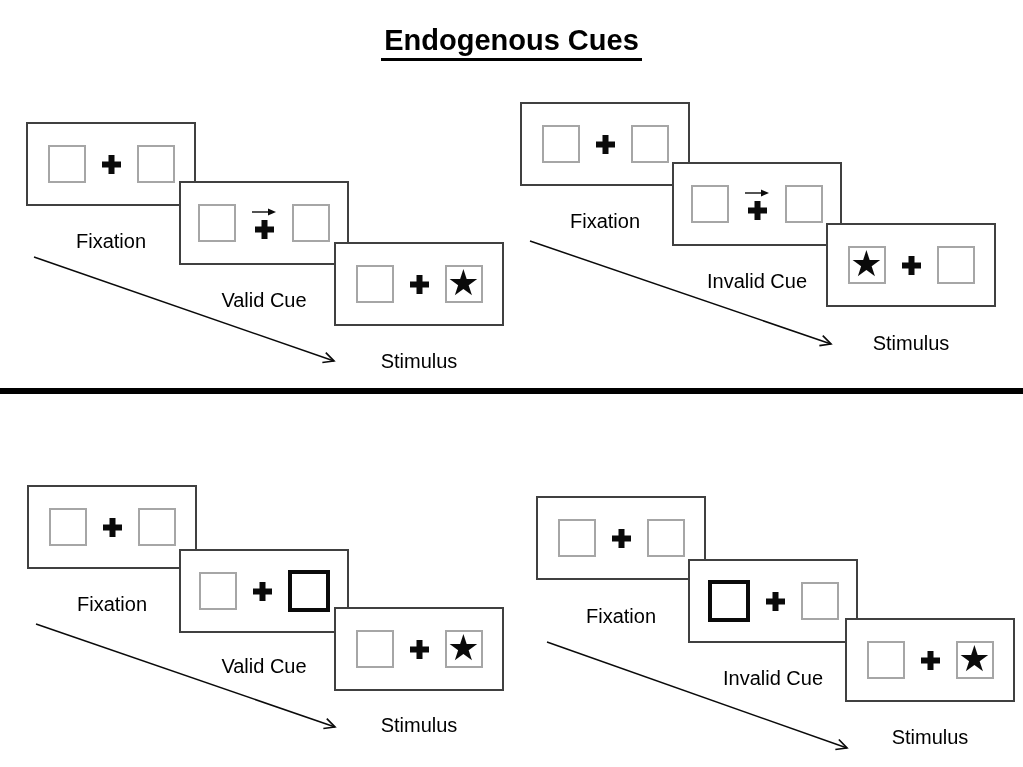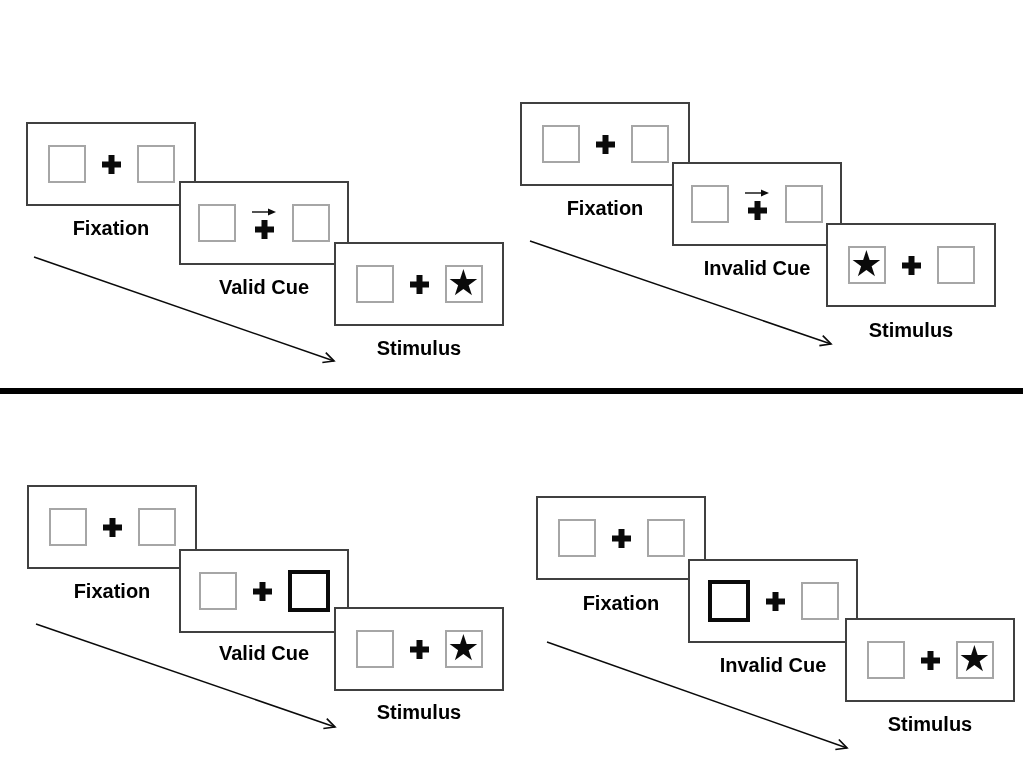--- a/index.html
+++ b/index.html
@@ -21,29 +21,32 @@
           border:2px solid #404040; display:flex; align-items:center;
           justify-content:center; gap:15px; }
   .sq { width:38px; height:38px; border:2px solid #a6a6a6; background:#fff;
         display:flex; align-items:center; justify-content:center; flex:0 0 auto; }
   .sq.bold { width:42px; height:42px; border:4px solid #0a0a0a; }
   .cross svg { display:block; }
   .cue-stack { display:flex; flex-direction:column; align-items:center; gap:2px; }
   .star { font-size:36px; line-height:1; color:#0a0a0a; transform:translateY(-1px); }
 
   .label { position:absolute; width:170px; text-align:center; font-size:20px;
-           font-weight:bold; line-height:24px; white-space:nowrap; }
+           font-weight:normal; line-height:24px; white-space:nowrap;margin-top:13px; }
 
   .tarrow { position:absolute; overflow:visible; }
 </style>
 </head>
 <body>
 
 <div class="stage">
 
+  <div class="title title-endo">
+    <span>Endogenous Cues</span>
+  </div>
   <div class="divider"></div>
 
   <div class="group">
     <div class="card" style="left:26px; top:122px;">
       <div class="sq"></div>
       <div class="cross">
         <svg width="21" height="21" viewBox="0 0 21 21">
             <path d="M7.5 1 h6 v6.5 h6.5 v6 h-6.5 v6.5 h-6 v-6.5 h-6.5 v-6 h6.5 z" fill="#0a0a0a"></path>
           </svg>
       </div>

